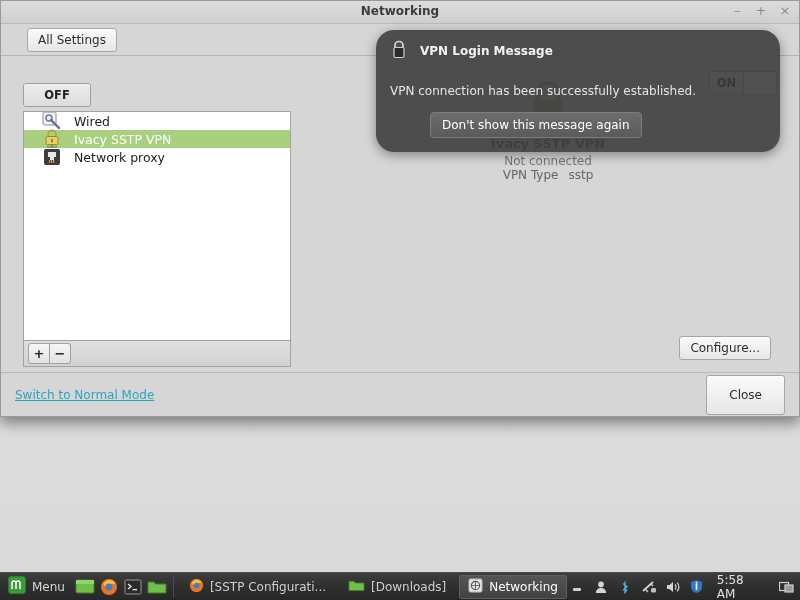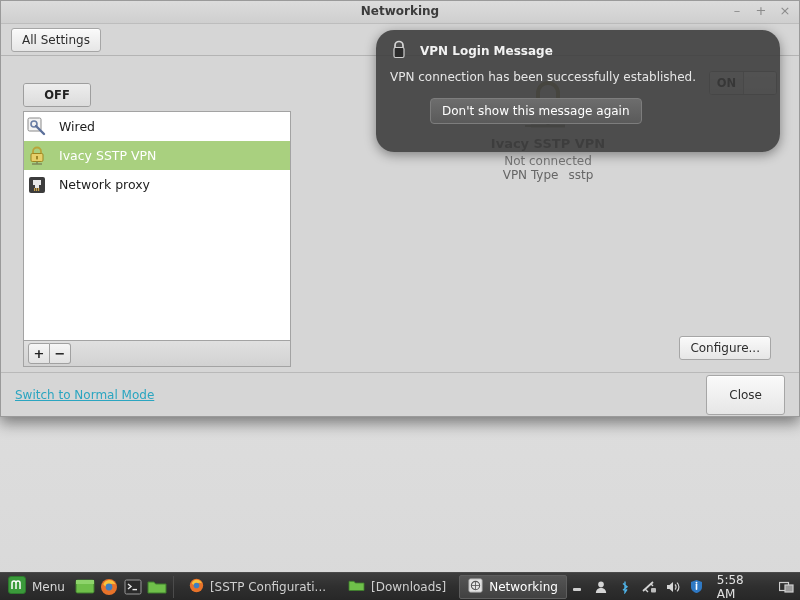--- a/index.html
+++ b/index.html
@@ -35,21 +35,21 @@
   }
   .wbtns{position:absolute;right:6px;top:2px;display:flex;gap:8px;}
   .wbtn{
     width:16px;height:16px;line-height:16px;text-align:center;
     color:#8b8b8b;font-size:13px;cursor:default;
   }
 
   
   #toolbar{
     height:32px;background:#d6d6d6;border-bottom:1px solid #b4b4b4;
-    display:flex;align-items:center;padding-left:10px;box-sizing:border-box;
+    display:flex;align-items:center;padding-left:26px;box-sizing:border-box;
   }
   .btn{
     background:linear-gradient(180deg,#fafafa 0%,#e6e6e6 100%);
     border:1px solid #a6a6a6;border-radius:3px;
     padding:4px 10px;font-size:12px;color:#2d2d2d;
     box-shadow:0 1px 0 rgba(255,255,255,.8) inset;
     cursor:default;white-space:nowrap;
   }
 
   
@@ -74,21 +74,21 @@
     background:linear-gradient(180deg,#ededed,#dcdcdc);
   }
 
   
   #list-frame{
     position:absolute;left:22px;top:55px;width:268px;height:230px;
     background:#ffffff;border:1px solid #a3a3a3;box-sizing:border-box;
     overflow:hidden;
   }
   .listitem{
-    display:flex;align-items:center;height:29px;padding-left:1px;
+    display:flex;align-items:center;height:18px;padding-left:16px;
     font-size:12.5px;color:#1d1d1d;cursor:default;box-sizing:border-box;
   }
   .listitem.sel{background:#a9d07f;color:#ffffff;}
   .listitem .ic{width:24px;height:24px;margin-right:10px;flex:0 0 24px;
     display:flex;align-items:center;justify-content:center;}
 
   #list-toolbar{
     position:absolute;left:22px;top:285px;width:268px;height:26px;
     background:linear-gradient(180deg,#e0e0e0,#d2d2d2);
     border:1px solid #a3a3a3;border-top:none;box-sizing:border-box;
@@ -145,21 +145,21 @@
   #notification{
     position:absolute;left:376px;top:30px;width:404px;height:122px;
     background:rgba(58,58,58,.88);
     border-radius:18px;
     box-shadow:0 3px 12px rgba(0,0,0,.4);
     color:#e9e9e9;box-sizing:border-box;
     padding:10px 14px;
   }
   #notif-head{display:flex;align-items:center;gap:12px;height:22px;}
   #notif-title{font-size:12px;font-weight:bold;color:#f2f2f2;}
-  #notif-body{margin-top:8px;font-size:12px;color:#e6e6e6;}
+  #notif-body{margin-top:22px;font-size:12px;color:#e6e6e6;}
   #notif-btn{
     margin-top:14px;margin-left:40px;display:inline-block;
     background:linear-gradient(180deg,#6d6d6d,#5a5a5a);
     border:1px solid #7d7d7d;border-radius:4px;
     padding:5px 11px;font-size:12px;color:#ffffff;cursor:default;
   }
 
   
   #taskbar{
     position:absolute;left:0;bottom:0;width:800px;height:28px;

